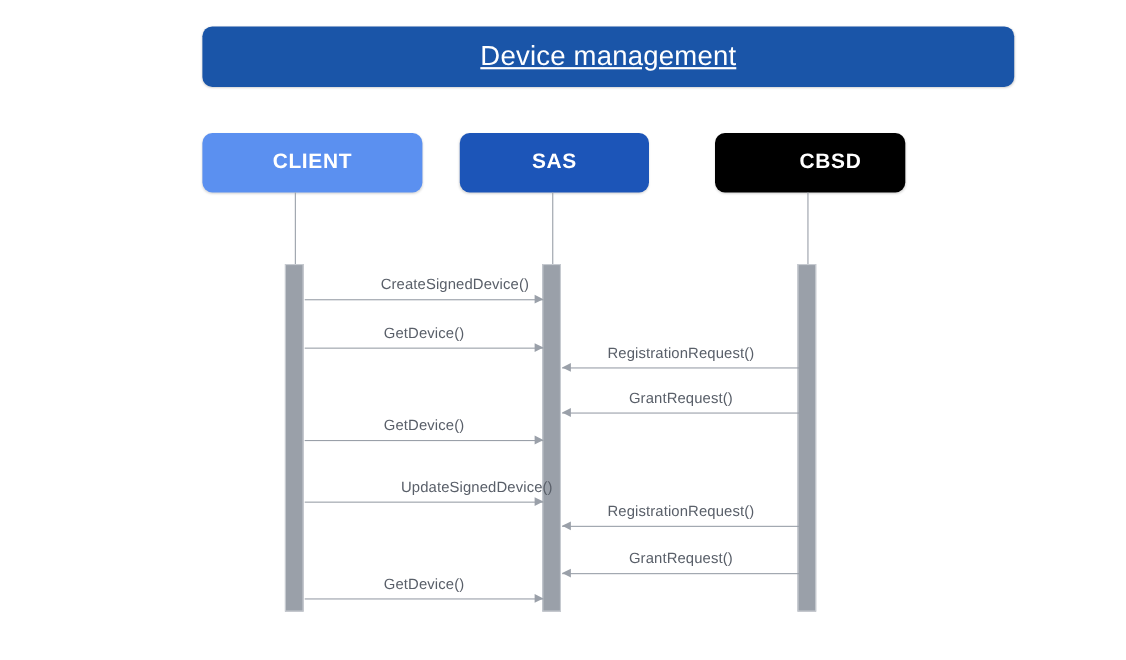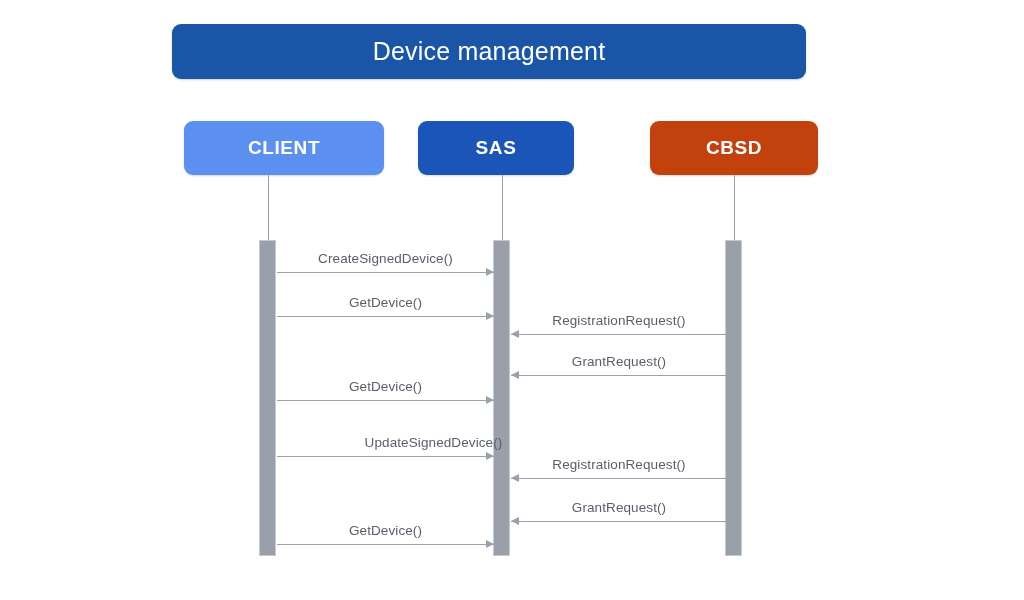--- a/index.html
+++ b/index.html
@@ -75,47 +75,47 @@
     border-top:4.5px solid transparent;
     border-bottom:4.5px solid transparent;
     border-right:8px solid #9aa0a9;
   }
 </style>
 </head>
 <body>
 
 <div id="canvas">
 
-  <div class="title-bar" id="title-bar" style="left: 172px; top: 24px; width: 634px; height: 55px; background: rgb(26, 85, 168);">Device management</div>
+  <div class="title-bar" id="title-bar" style="left: 184px; top: 24px; width: 738px; height: 55px; background: rgb(26, 85, 168); text-decoration: underline;">Device management</div>
 
   <div id="actor-layer">
       <div class="actor-box" style="left: 184px; top: 121px; width: 200px; height: 54px; background: rgb(91, 144, 240);">
         <span>CLIENT</span>
       </div>
-      <div class="actor-box" style="left: 418px; top: 121px; width: 156px; height: 54px; background: rgb(28, 85, 184);">
+      <div class="actor-box" style="left: 418px; top: 121px; width: 172px; height: 54px; background: rgb(28, 85, 184);">
         <span>SAS</span>
       </div>
-      <div class="actor-box" style="left: 650px; top: 121px; width: 168px; height: 54px; background: #c2410c;">
+      <div class="actor-box" style="left: 650px; top: 121px; width: 136px; height: 54px; background: #000000; padding-left: 37px;">
         <span>CBSD</span>
       </div>
     </div>
   <div id="lifeline-layer">
       <div class="lifeline" style="left: 268px; top: 175px; height: 65px; background: rgb(154, 160, 169);"></div>
       <div class="lifeline" style="left: 502px; top: 175px; height: 65px; background: rgb(154, 160, 169);"></div>
       <div class="lifeline" style="left: 734px; top: 175px; height: 65px; background: rgb(154, 160, 169);"></div>
     </div>
   <div id="activation-layer">
       <div class="activation" style="left: 259px; top: 240px; width: 17px; height: 316px; background: rgb(154, 160, 169); border-color: rgb(198, 202, 208);"></div>
       <div class="activation" style="left: 493px; top: 240px; width: 17px; height: 316px; background: rgb(154, 160, 169); border-color: rgb(198, 202, 208);"></div>
       <div class="activation" style="left: 725px; top: 240px; width: 17px; height: 316px; background: rgb(154, 160, 169); border-color: rgb(198, 202, 208);"></div>
     </div>
   <div id="message-layer">
       <div class="msg-line" style="left: 277px; top: 272px; width: 217px; background: rgb(154, 160, 169);"></div>
       <div class="arrow-head right" style="top: 268px; left: 486px;"></div>
-      <div class="msg-label" style="left: 277px; width: 217px; top: 251px;">CreateSignedDevice()</div>
+      <div class="msg-label" style="left: 277px; width: 217px; top: 251px; padding-left: 28px;">CreateSignedDevice()</div>
       <div class="msg-line" style="left: 277px; top: 316px; width: 217px; background: rgb(154, 160, 169);"></div>
       <div class="arrow-head right" style="top: 312px; left: 486px;"></div>
       <div class="msg-label" style="left: 277px; width: 217px; top: 295px;">GetDevice()</div>
       <div class="msg-line" style="left: 511px; top: 334px; width: 216px; background: rgb(154, 160, 169);"></div>
       <div class="arrow-head left" style="top: 330px; left: 511px;"></div>
       <div class="msg-label" style="left: 511px; width: 216px; top: 313px;">RegistrationRequest()</div>
       <div class="msg-line" style="left: 511px; top: 375px; width: 216px; background: rgb(154, 160, 169);"></div>
       <div class="arrow-head left" style="top: 371px; left: 511px;"></div>
       <div class="msg-label" style="left: 511px; width: 216px; top: 354px;">GrantRequest()</div>
       <div class="msg-line" style="left: 277px; top: 400px; width: 217px; background: rgb(154, 160, 169);"></div>

